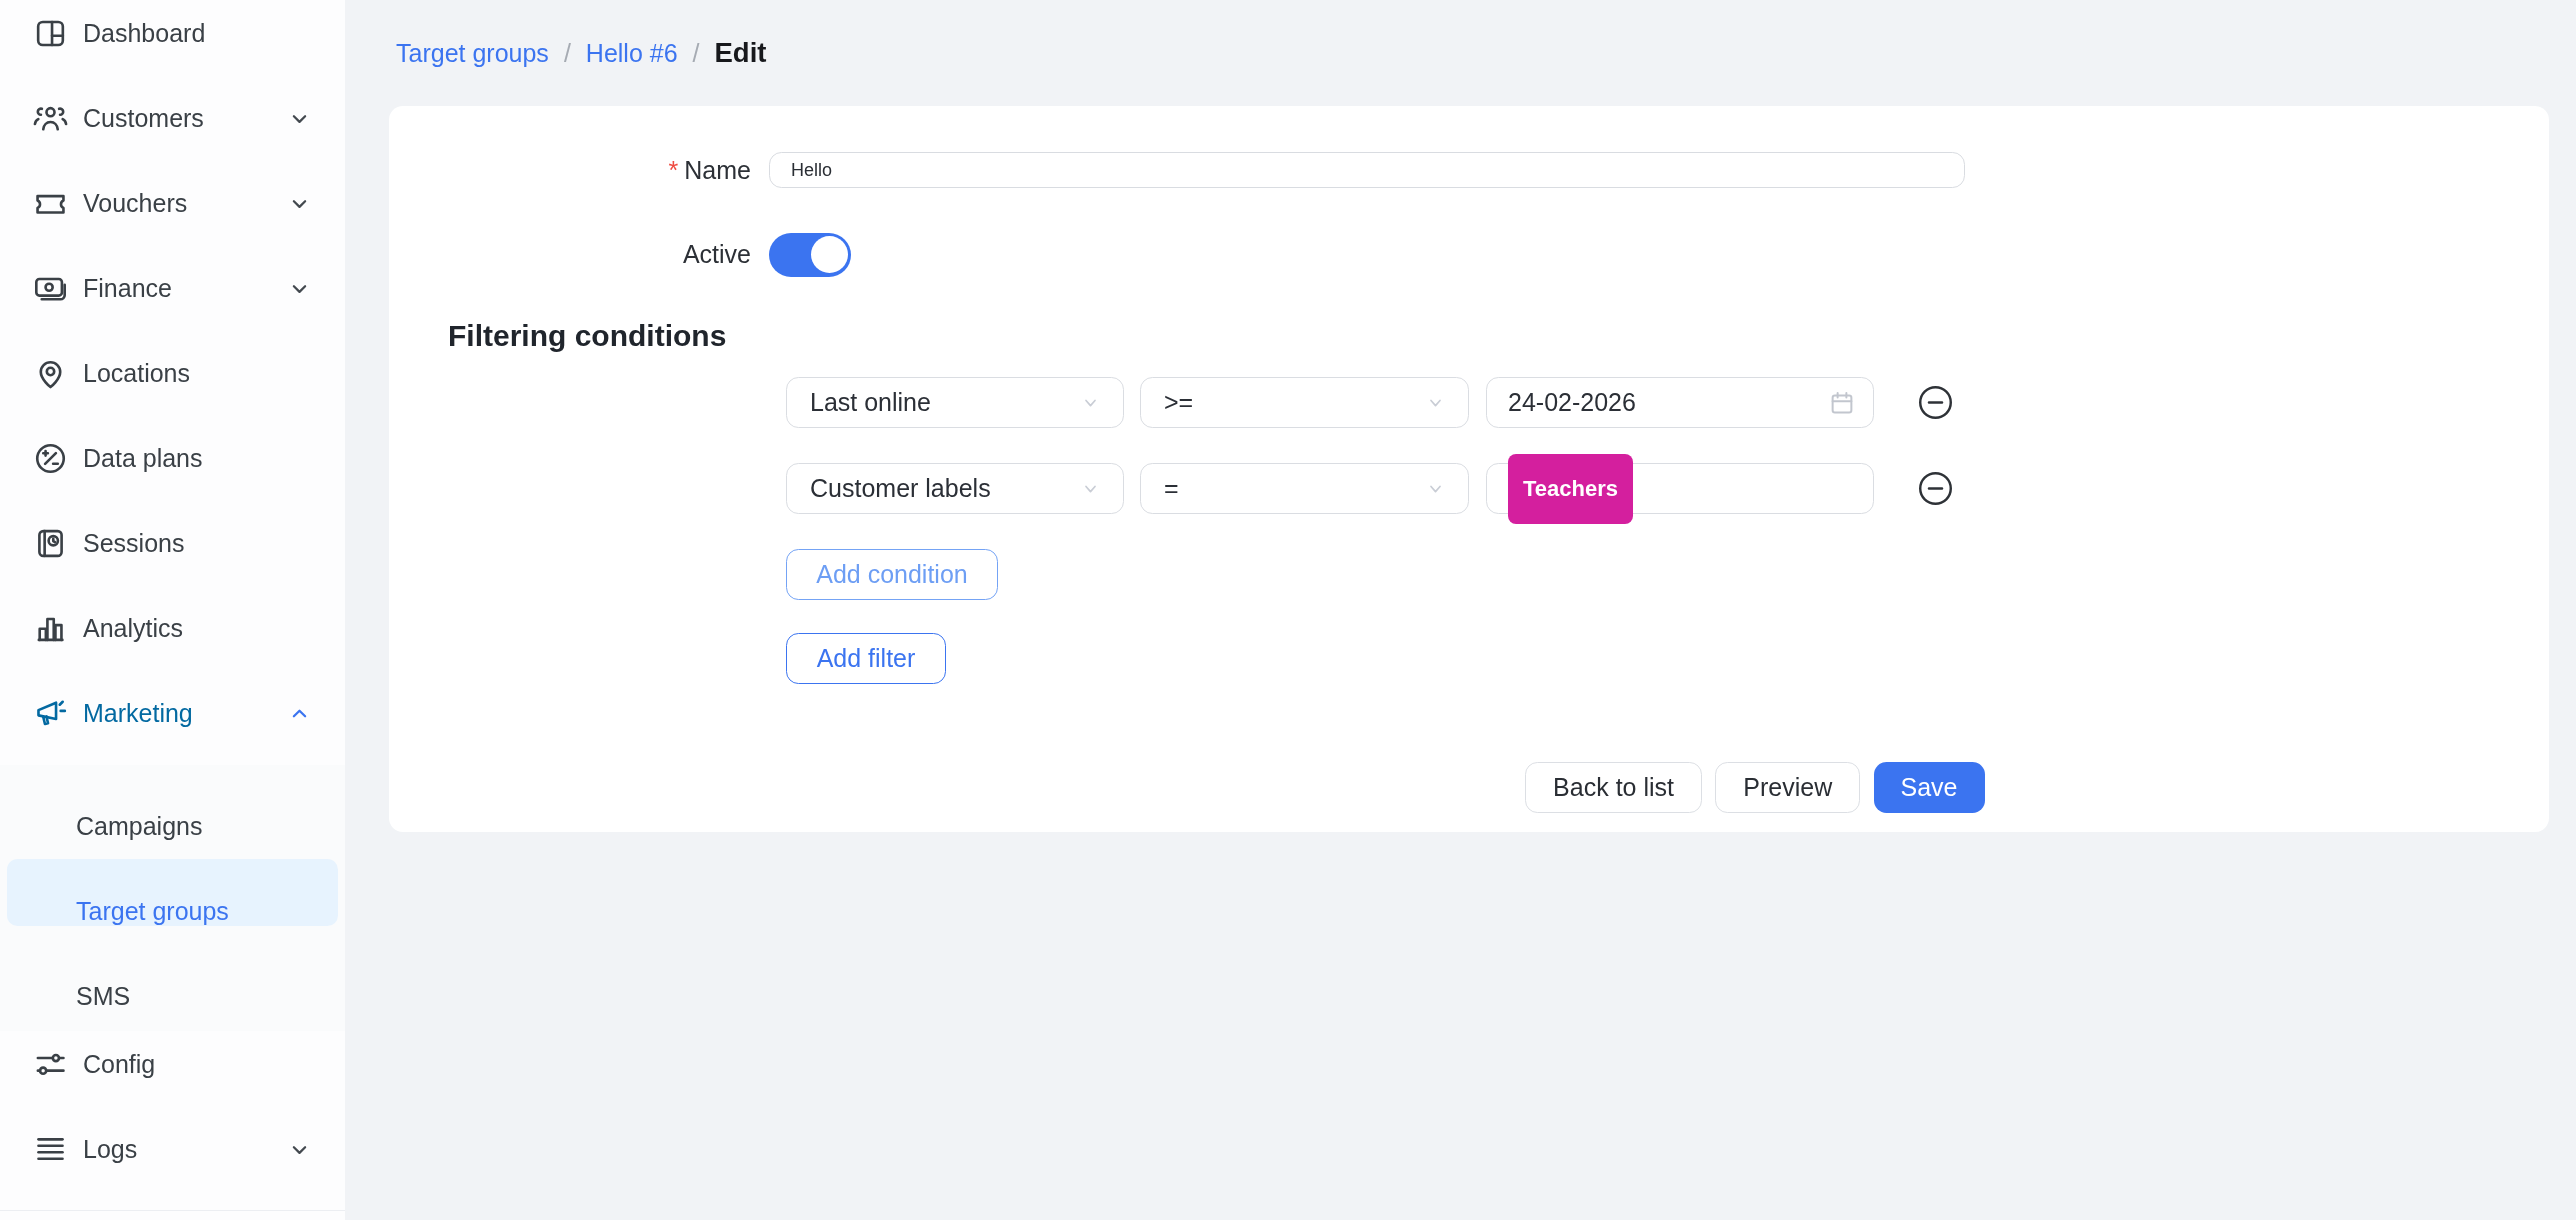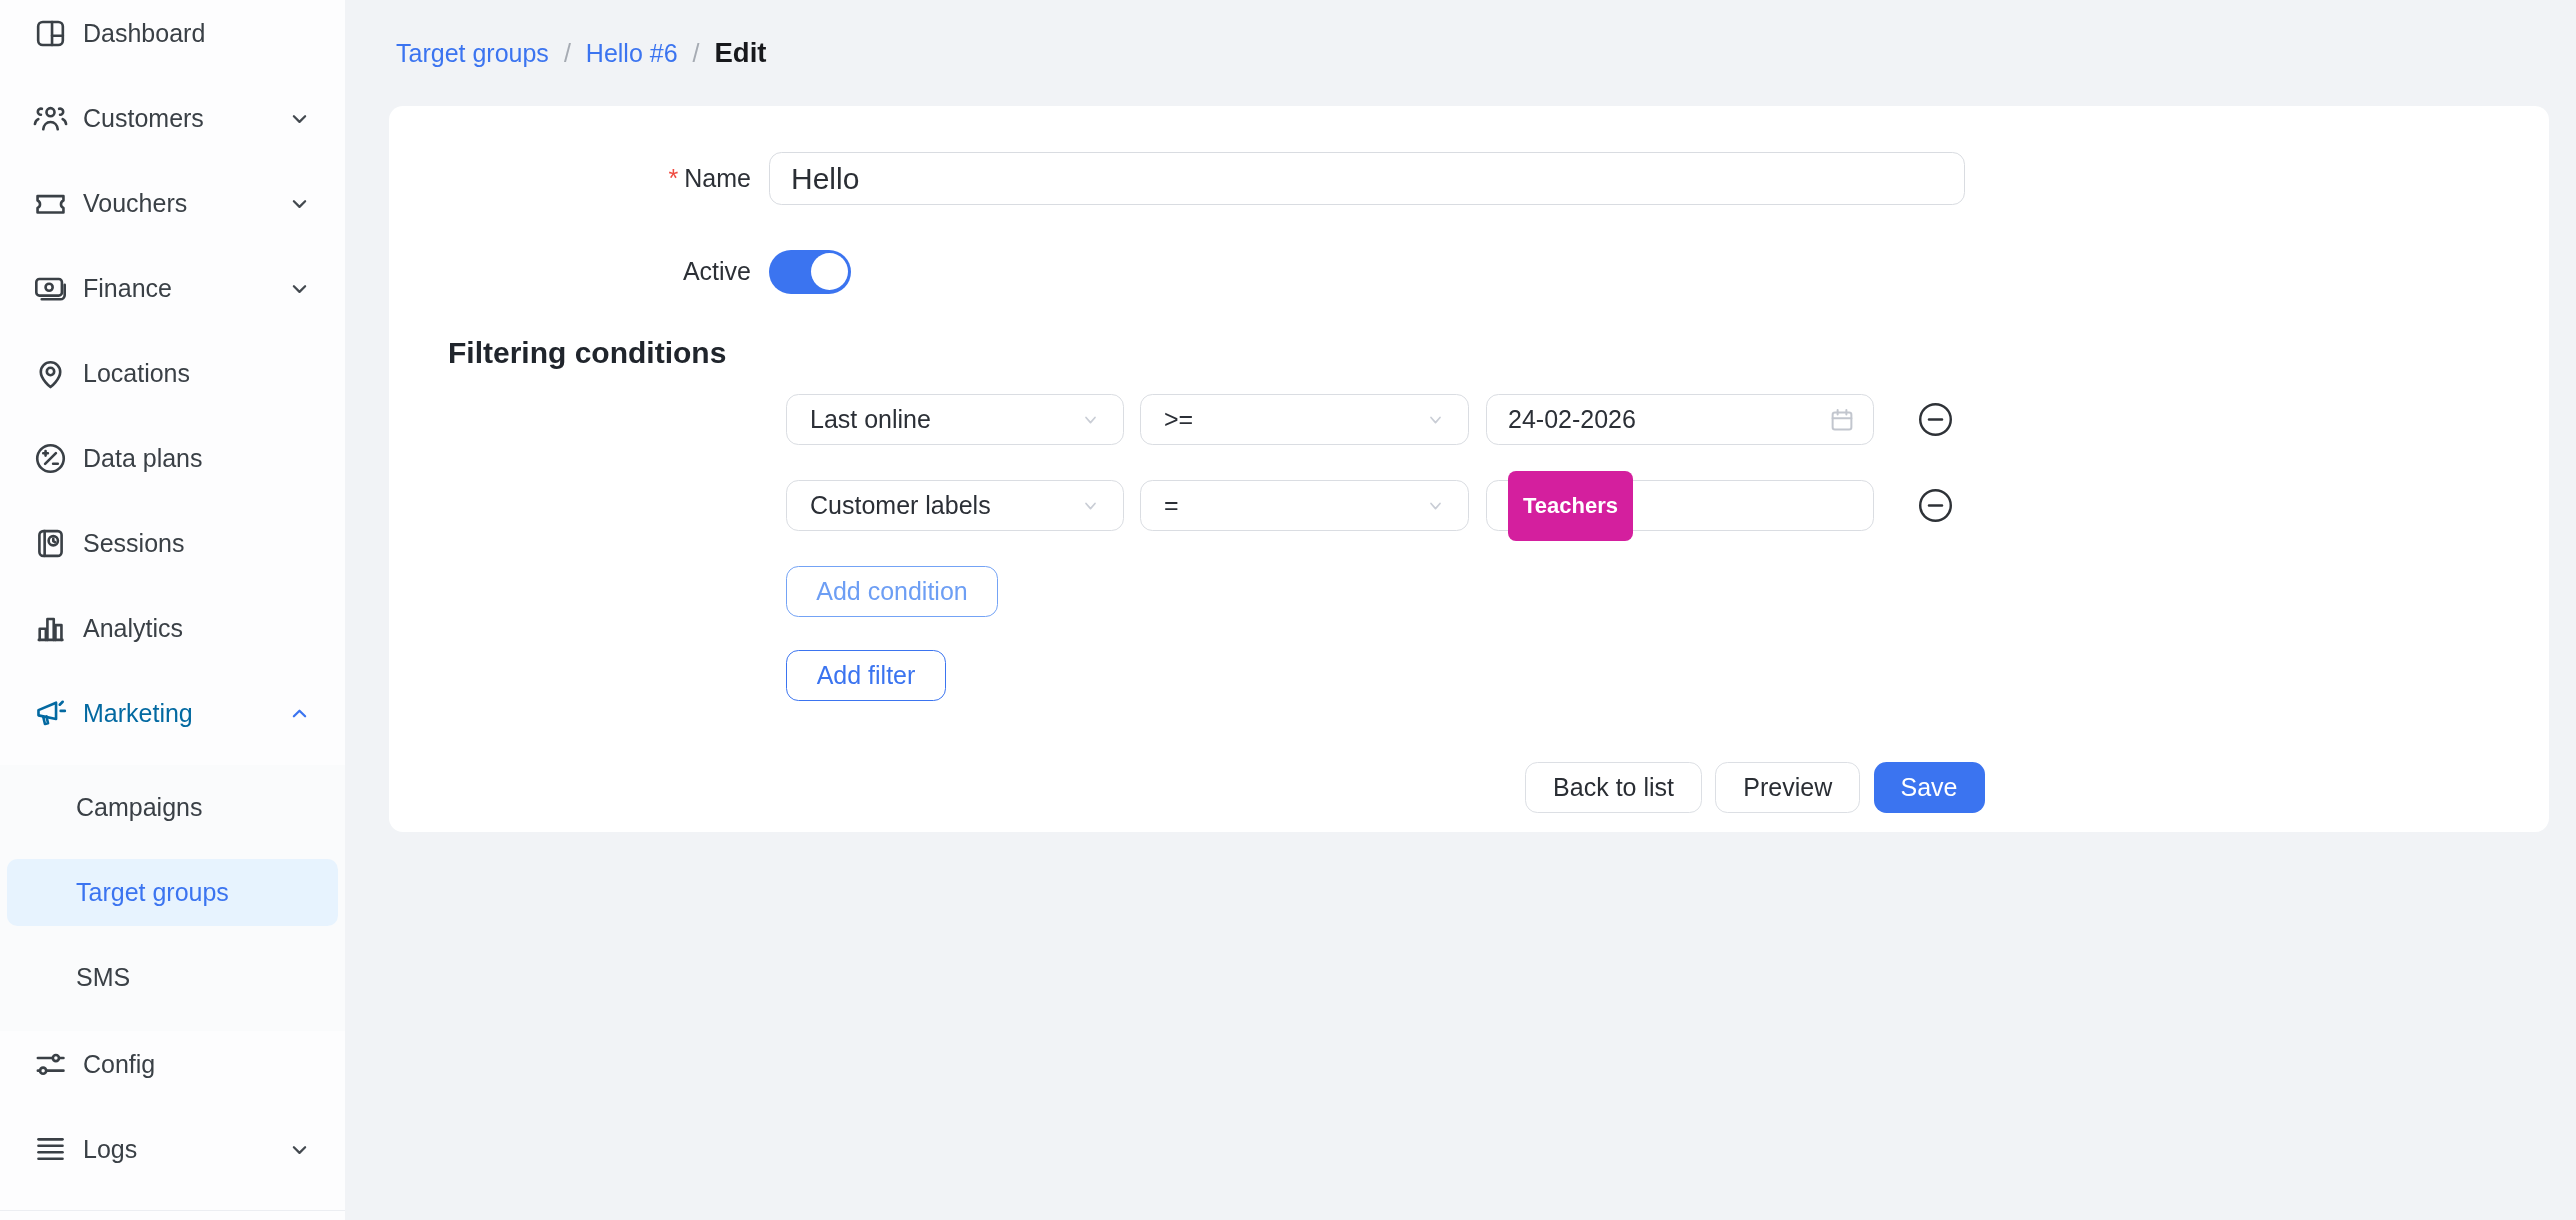--- a/index.html
+++ b/index.html
@@ -12,43 +12,43 @@
   .menu { }
   .mi { height:67px; margin:0 7px 18px 7px; display:flex; align-items:center;
         padding:0 25px 0 25px; border-radius:10.6px; font-size:25px; color:#3a4046; cursor:pointer; }
   .mi .ic { width:37px; height:37px; margin-right:14px; flex-shrink:0; display:flex; align-items:center; justify-content:center; }
   .mi .ic svg { width:37px; height:37px; }
   .mi .lbl { flex:1; white-space:nowrap; }
   .mi .chev { width:27px; height:27px; color:#43494f; flex-shrink:0; }
   .mi.active { color:#0369a1; }
   .mi.active .chev { color:#3b74f0; }
   .submenu { background:#fafbfc; padding:9px 0 1.8px 0; }
-  .smi { height:67px; margin:0 7px 18px 7px; border-radius:10.6px; display:flex; align-items:center;
+  .smi { height:67px; margin:0 7px 18px 7px; border-radius:10.6px; display:flex; align-items:flex-end;
          padding-left:69px; font-size:25px; color:#3a4046; cursor:pointer; }
   .smi.selected { background:#e7f3fe; color:#3b74f0; }
   .sidebar-footer { position:absolute; bottom:0; left:0; width:100%; height:11.5px;
                     border-top:1.8px solid #eceef2; background:#fdfdfe; }
 
   
   .main { flex:1; display:flex; flex-direction:column; }
   .breadcrumb { height:106px; display:flex; align-items:center; padding-left:51px; font-size:25px; }
   .bc-link { color:#3b74f0; cursor:pointer; }
   .bc-sep { color:#a6abb3; margin:0 15px; }
   .bc-current { color:#17181c; font-weight:700; font-size:27.5px; }
 
   .card { margin:0 27.5px 0 44px; height:726px; background:#ffffff; border-radius:14px;
           position:relative; padding-top:46px; }
 
   .form-row { display:flex; align-items:center; }
   .flabel { width:380px; flex-shrink:0; text-align:right; padding-right:18px;
             font-size:25px; color:#2c3036; }
   .req { color:#ef4b41; margin-right:6.2px; }
 
-  .name-input { width:1196px; height:53px; border:1.8px solid #d9dce1; border-radius:12.4px;
-                font-size:30px; color:#2a2e34; padding:16px 21px; outline:none; background:#fff;
+  .name-input { width:1196px; height:36px; border:1.8px solid #d9dce1; border-radius:12.4px;
+                font-size:18px; color:#2a2e34; padding:16px 21px; outline:none; background:#fff;
                 font-family:"Liberation Sans", sans-serif; }
 
   .active-row { margin-top:41px; min-height:51px; }
   .switch { width:82px; height:44px; border-radius:23px; background:#3b74f0; border:none;
             position:relative; cursor:pointer; }
   .switch .knob { position:absolute; top:3.5px; right:3.5px; width:37px; height:37px;
                   border-radius:50%; background:#ffffff; }
 
   .filtering-title { margin:39px 0 0 59px; font-size:30px; font-weight:700; color:#20252c; height:32px; }
 

